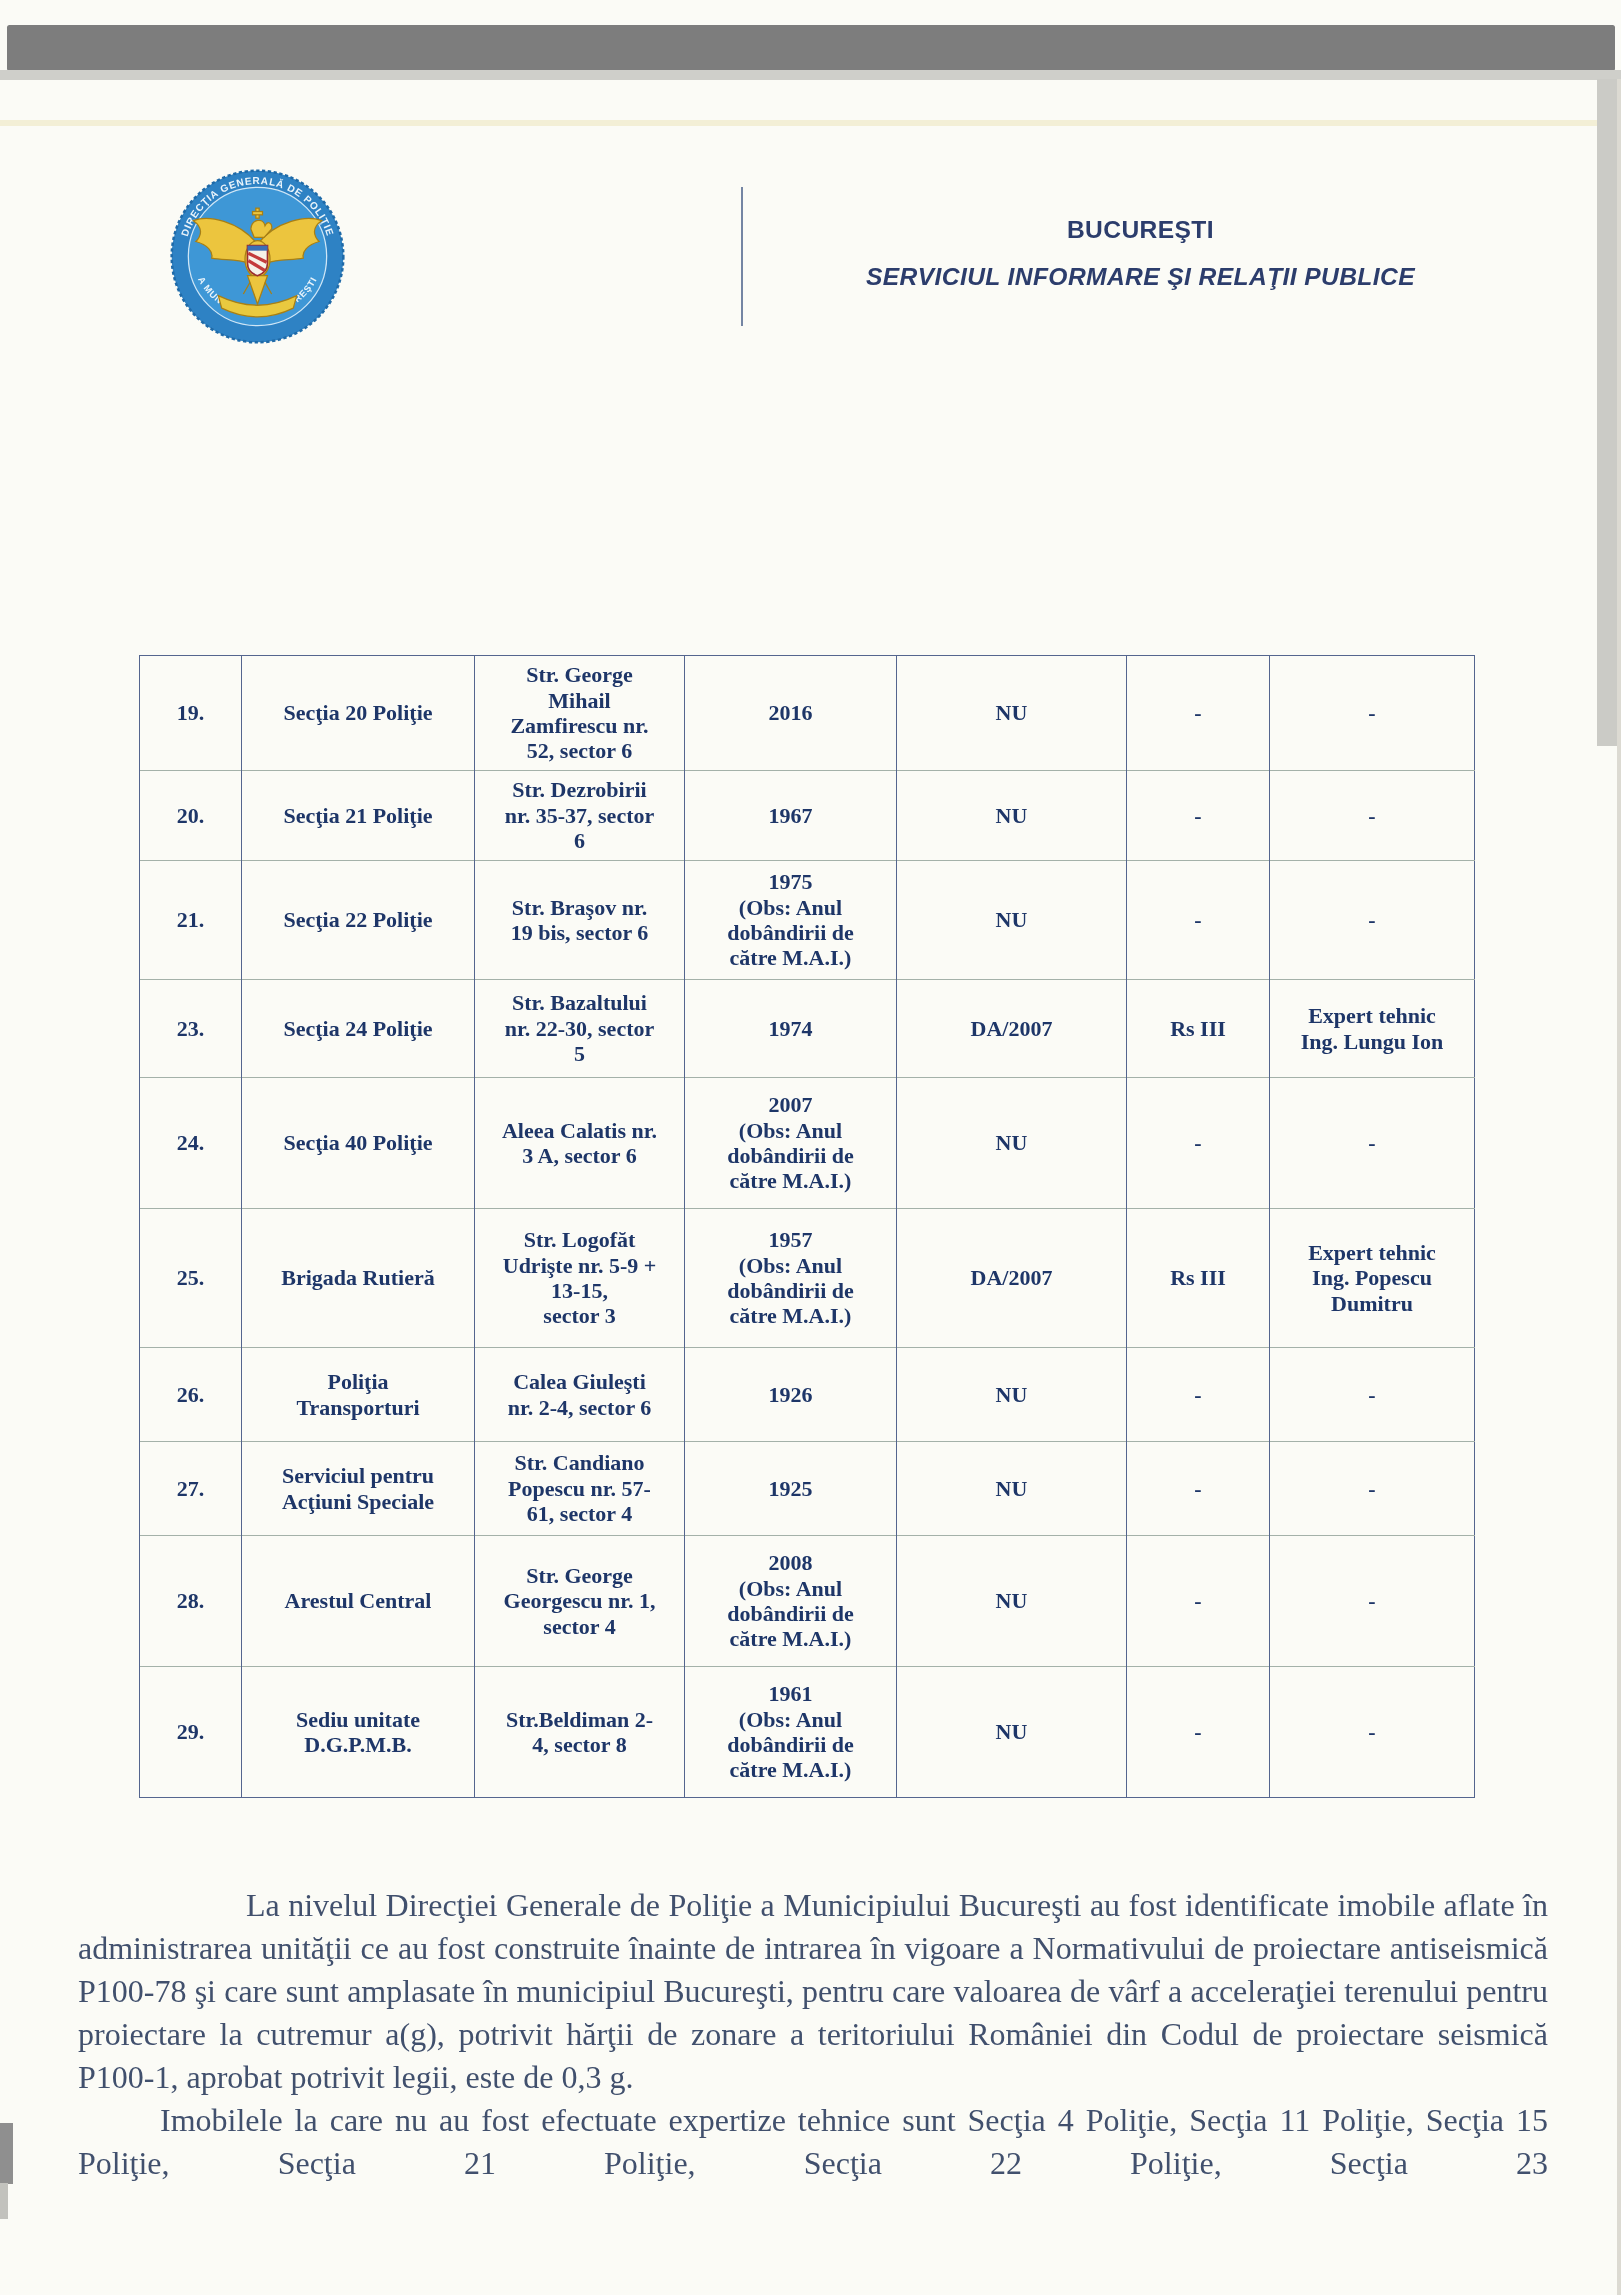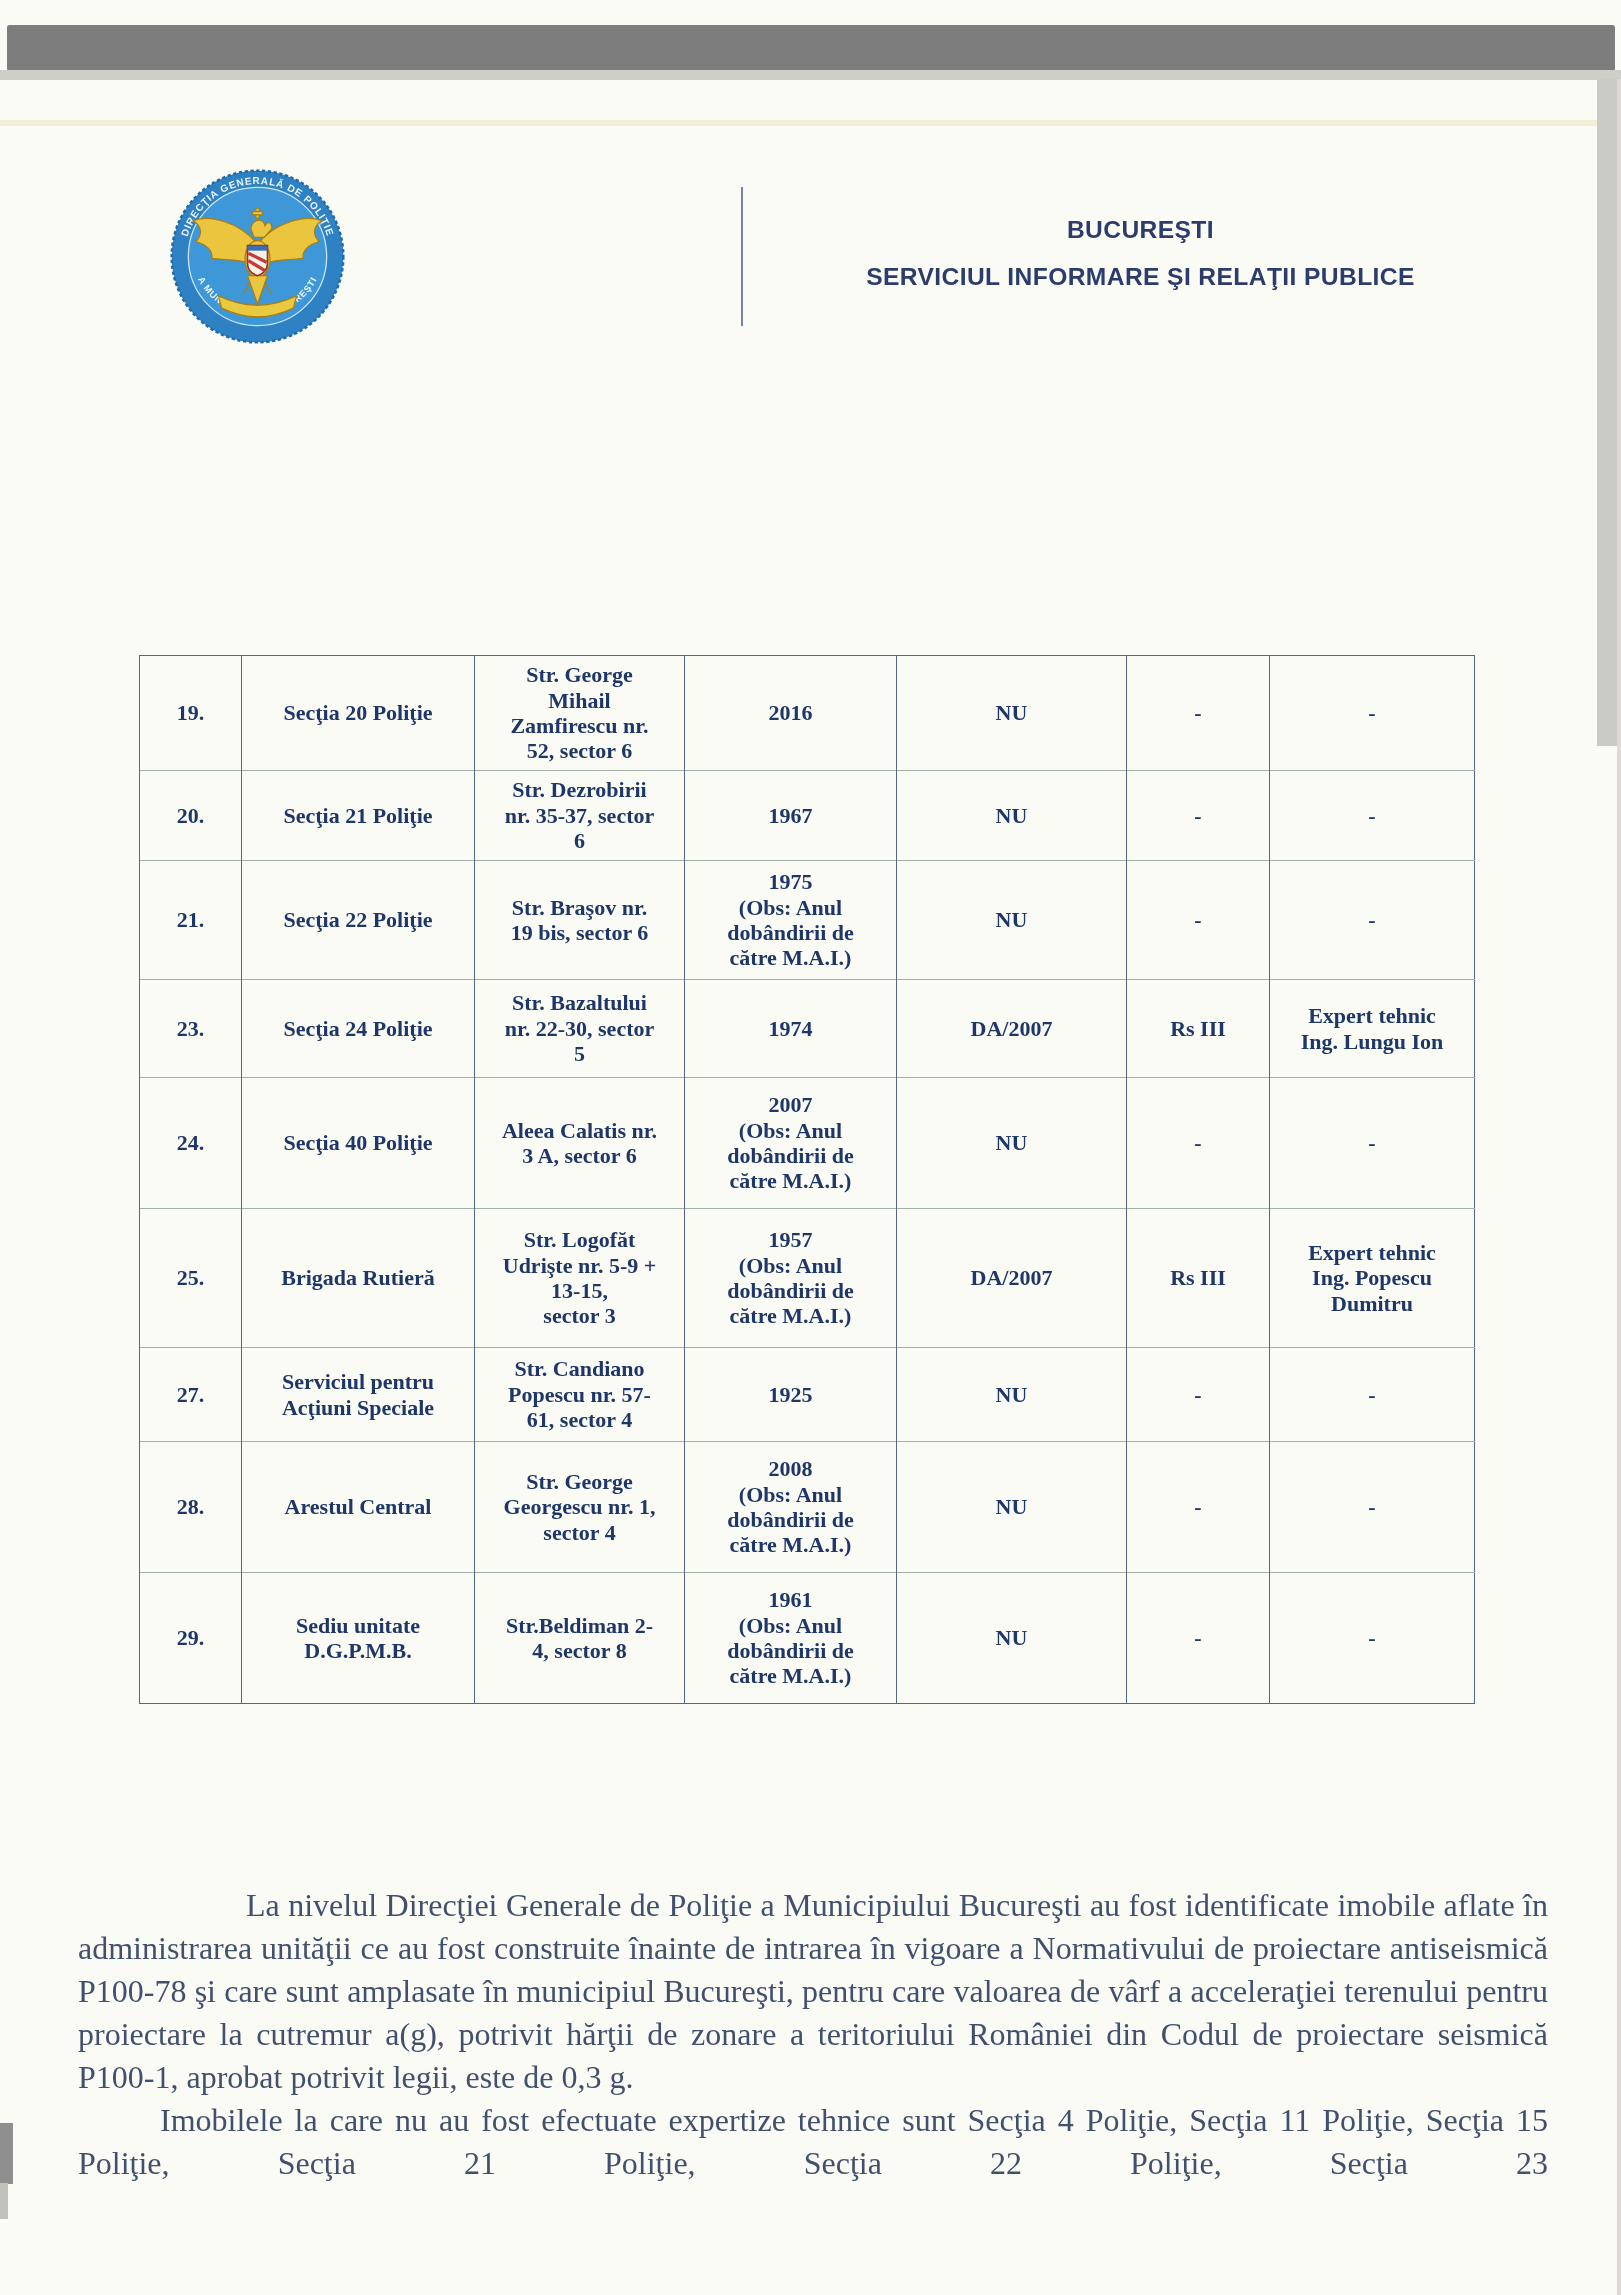--- a/index.html
+++ b/index.html
@@ -20,21 +20,21 @@
   
   .emblem{position:absolute;left:170px;top:169px;width:175px;height:175px;}
   .head-divider{position:absolute;left:741px;top:187px;width:1.6px;height:139px;background:#7485a3;}
   .head-block{
     position:absolute;left:780px;top:206px;width:721px;
     text-align:center;color:#2c3d6c;
     font-family:"Liberation Sans", sans-serif;
   }
   .head-line1{font-size:24.6px;font-weight:700;letter-spacing:0.4px;line-height:47px;}
   .head-line2{font-size:24.6px;font-weight:700;letter-spacing:0.4px;line-height:47px;}
-  .head-line3{font-size:24.6px;font-weight:700;letter-spacing:0.4px;line-height:47px;}
+  .head-line3{font-size:24.6px;font-weight:700;font-style:italic;letter-spacing:0.4px;line-height:47px;}
 
   
   .tbl-wrap{position:absolute;left:139px;top:655px;width:1336px;}
   table.units{
     border-collapse:collapse;table-layout:fixed;width:1336px;
     color:#1e3668;font-weight:700;font-size:22px;line-height:25.4px;
     font-family:"Liberation Serif", serif;
   }
   table.units td{
     border-left:1.6px solid #54658e;
@@ -190,20 +190,31 @@
 (Obs: Anul
 dobândirii de
 către M.A.I.)</td>
     <td>DA/2007</td>
     <td>Rs III</td>
     <td>Expert tehnic
 Ing. Popescu
 Dumitru</td>
   </tr>
         <tr style="height: 94px;">
+    <td>26.</td>
+    <td>Poliţia
+Transporturi</td>
+    <td>Calea Giuleşti
+nr. 2-4, sector 6</td>
+    <td>1926</td>
+    <td>NU</td>
+    <td>-</td>
+    <td>-</td>
+  </tr>
+        <tr style="height: 94px;">
     <td>27.</td>
     <td>Serviciul pentru
 Acţiuni Speciale</td>
     <td>Str. Candiano
 Popescu nr. 57-
 61, sector 4</td>
     <td>1925</td>
     <td>NU</td>
     <td>-</td>
     <td>-</td>

